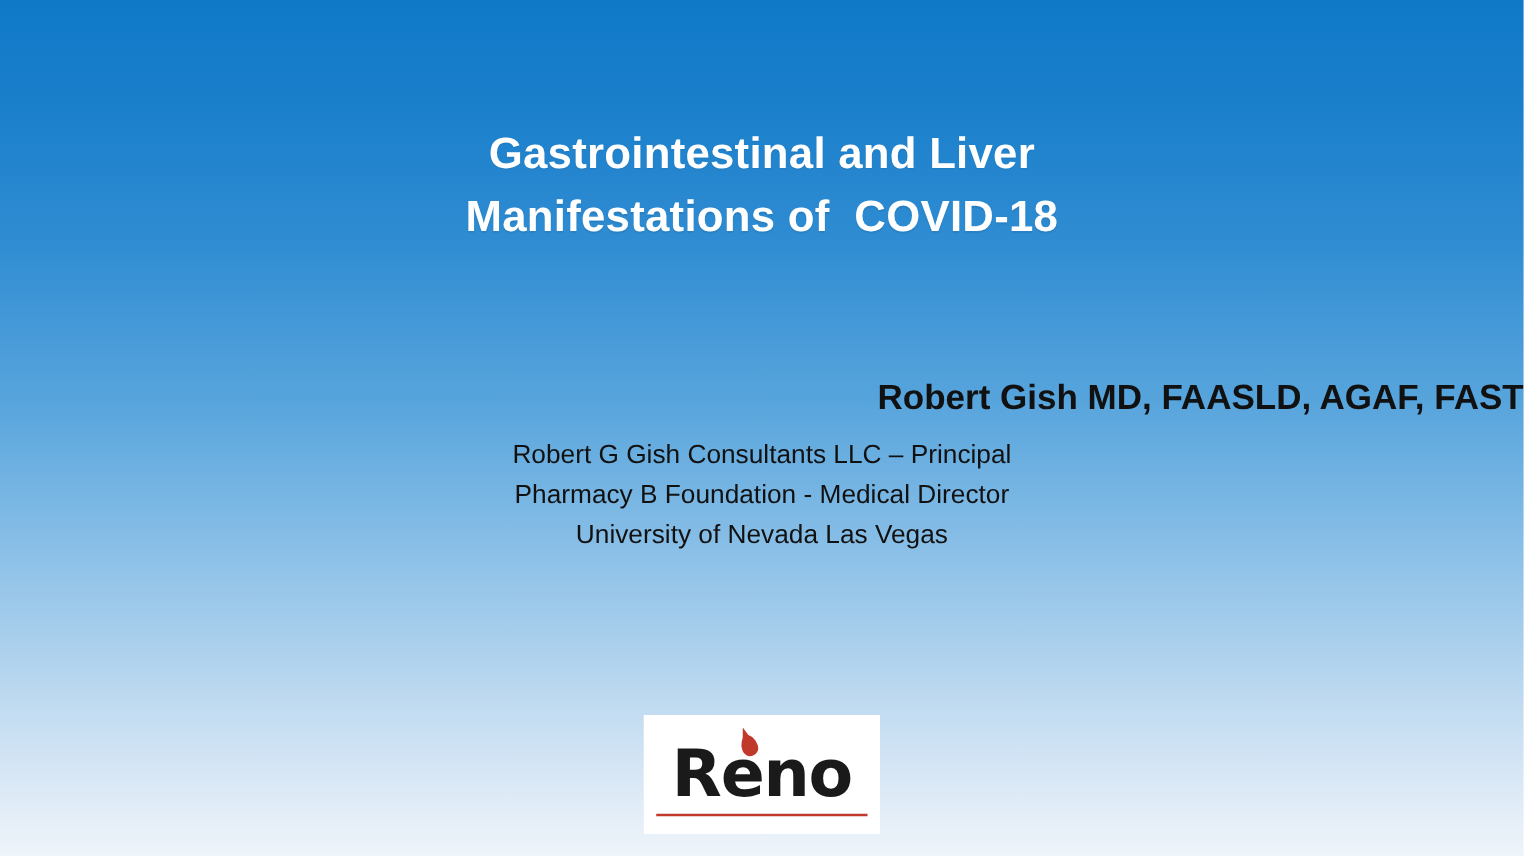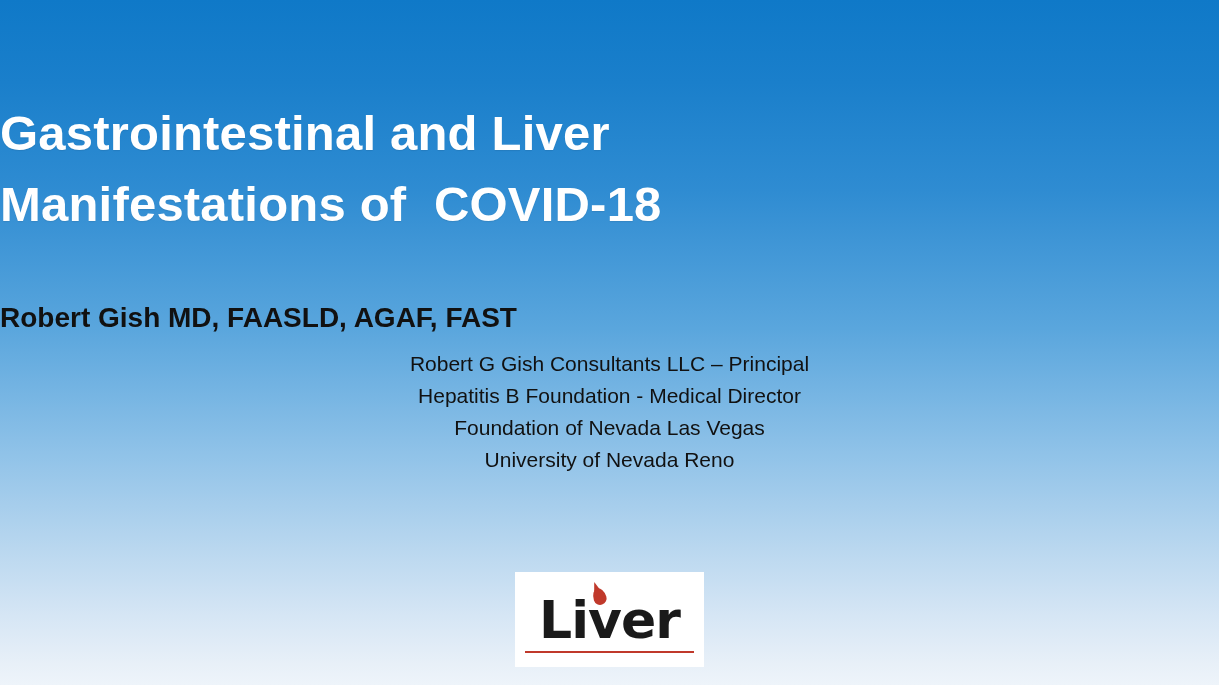--- a/index.html
+++ b/index.html
@@ -25,38 +25,38 @@
         #d6e6f5 90%,
         #e8f0f8 97%,
         #eef4fa 100%);
     box-sizing: border-box;
   }
   .title-block {
     position: absolute;
     top: 98px;
     left: 0;
     width: 100%;
-    text-align: left;
+    text-align: center;
     color: #ffffff;
     font-weight: bold;
-    font-size: 49px;
+    font-size: 35px;
     line-height: 1.45;
     letter-spacing: 0.2px;
     text-shadow: 0 1px 1px rgba(0,0,0,0.08);
   }
   .title-line {
     display: block;
     white-space: pre;
   }
   .author {
     position: absolute;
     top: 302px;
     left: 0;
     width: 100%;
-    text-align: left;
+    text-align: right;
     color: #111111;
     font-weight: bold;
     font-size: 28px;
   }
   .affil {
     position: absolute;
     top: 348px;
     left: 0;
     width: 100%;
     text-align: center;
@@ -132,26 +132,25 @@
 
   <div class="title-block">
     <span class="title-line">Gastrointestinal and Liver</span>
     <span class="title-line">Manifestations of  COVID-18</span>
   </div>
 
   <div class="author">Robert Gish MD, FAASLD, AGAF, FAST</div>
 
   <div class="affil">
     <div>Robert G Gish Consultants LLC – Principal</div>
-    <div>Hepatitis B Foundation - Medical Director</div>
-    <div>Foundation of Nevada Las Vegas</div>
-    <div>University of Nevada Reno</div>
+    <div>Pharmacy B Foundation - Medical Director</div>
+    <div>University of Nevada Las Vegas</div>
   </div>
 
   <div class="logo">
     <div class="logo-inner">
-      <div class="logo-text">Liver</div>
+      <div class="logo-text">Reno</div>
       <div class="logo-drop"></div>
       <div class="logo-rule"></div>
     </div>
   </div>
 
 </div>
 
 </body></html>

